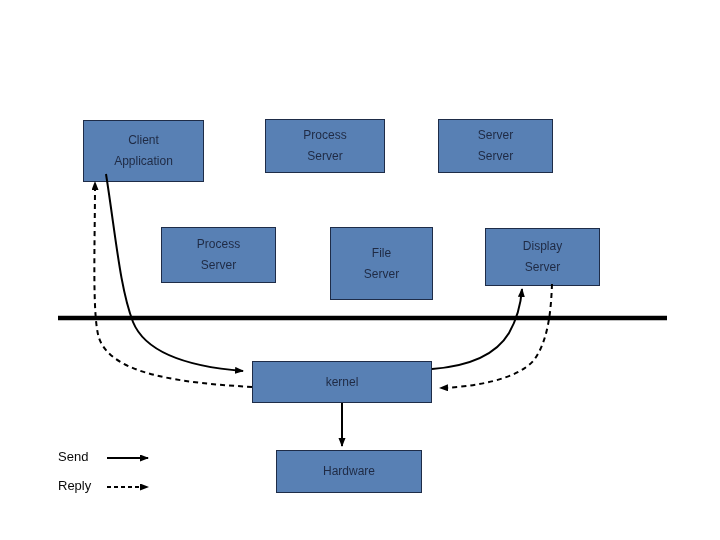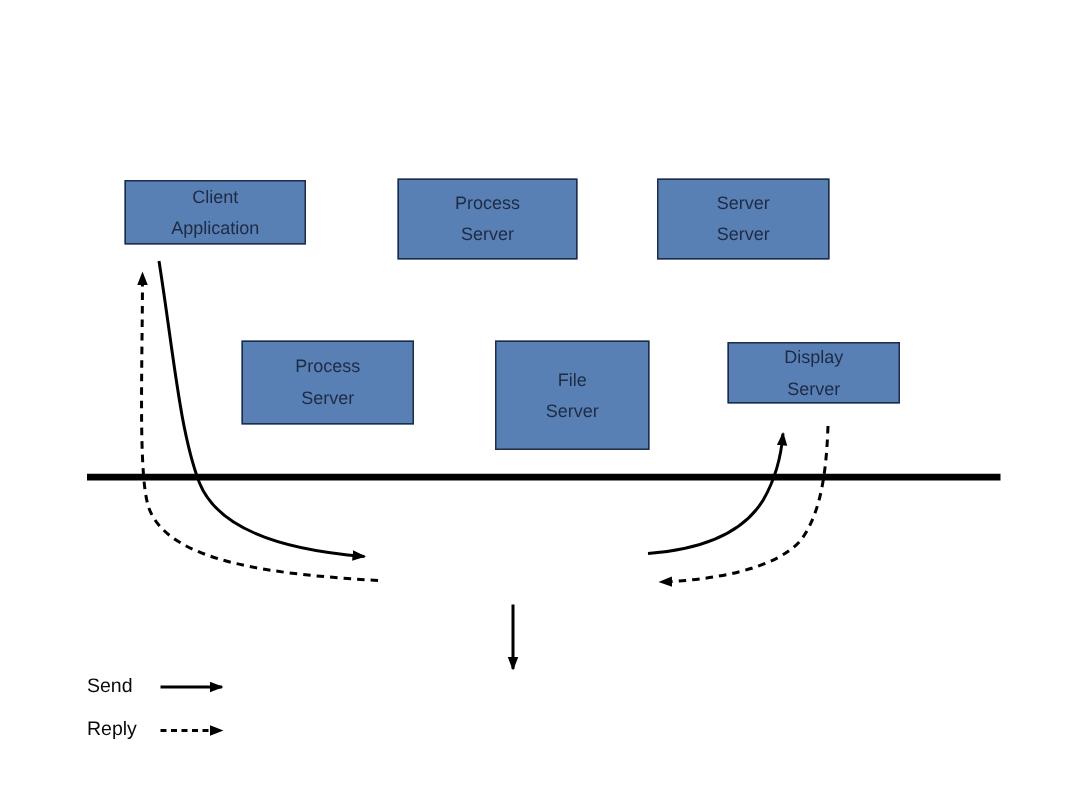--- a/index.html
+++ b/index.html
@@ -14,26 +14,26 @@
   }
   .box {
     position:absolute; box-sizing:border-box;
     background:var(--box-fill,#5880b4);
     border:1.6px solid var(--box-border,#1e2c48);
     color:var(--box-text,#1f2a44);
     display:flex; flex-direction:column; justify-content:center; align-items:center;
     font-size:12px; line-height:21px; text-align:center;
   }
   .box span { display:block; }
-  #box-client-application { left:83px;  top:120px; width:121px; height:43px; }
+  #box-client-application { left:83px;  top:120px; width:121px; height:62px; }
   #box-memory-server      { left:265px; top:119px; width:120px; height:54px; }
   #box-network-server     { left:438px; top:119px; width:115px; height:54px; }
   #box-process-server     { left:161px; top:227px; width:115px; height:56px; }
   #box-file-server        { left:330px; top:227px; width:103px; height:73px; }
-  #box-display-server     { left:485px; top:228px; width:115px; height:41px; }
+  #box-display-server     { left:485px; top:228px; width:115px; height:58px; }
   #box-kernel             { left:252px; top:361px; width:180px; height:42px; }
   #box-hardware           { left:276px; top:450px; width:146px; height:43px; }
   .legend-label {
     position:absolute; left:58px; font-size:13px; color:#0a0a0a;
   }
   #legend-send-label  { top:449px; }
   #legend-reply-label { top:478px; }
   #arrow-layer { position:absolute; left:0; top:0; pointer-events:none; }
   .arrow-solid  { fill:none; stroke:var(--line-color,#000); stroke-width:2; }
   .arrow-dashed { fill:none; stroke:var(--line-color,#000); stroke-width:2; stroke-dasharray:5 4; }
@@ -69,21 +69,27 @@
   <div class="box" id="box-file-server">
     <span>File</span>
     <span>Server</span>
   </div>
 
   <div class="box" id="box-display-server">
     <span>Display</span>
     <span>Server</span>
   </div>
 
+  <div class="box" id="box-kernel">
+    <span>kernel</span>
+  </div>
 
+  <div class="box" id="box-hardware">
+    <span>Hardware</span>
+  </div>
 
   <div class="legend-label" id="legend-send-label">Send</div>
   <div class="legend-label" id="legend-reply-label">Reply</div>
 
   <svg id="arrow-layer" width="720" height="540" viewBox="0 0 720 540">
     <defs>
       <marker id="ah" markerUnits="userSpaceOnUse" markerWidth="10" markerHeight="8" refX="8" refY="3.5" orient="auto">
         <path class="arrowhead" d="M0,0 L9,3.5 L0,7 Z"></path>
       </marker>
     </defs>

